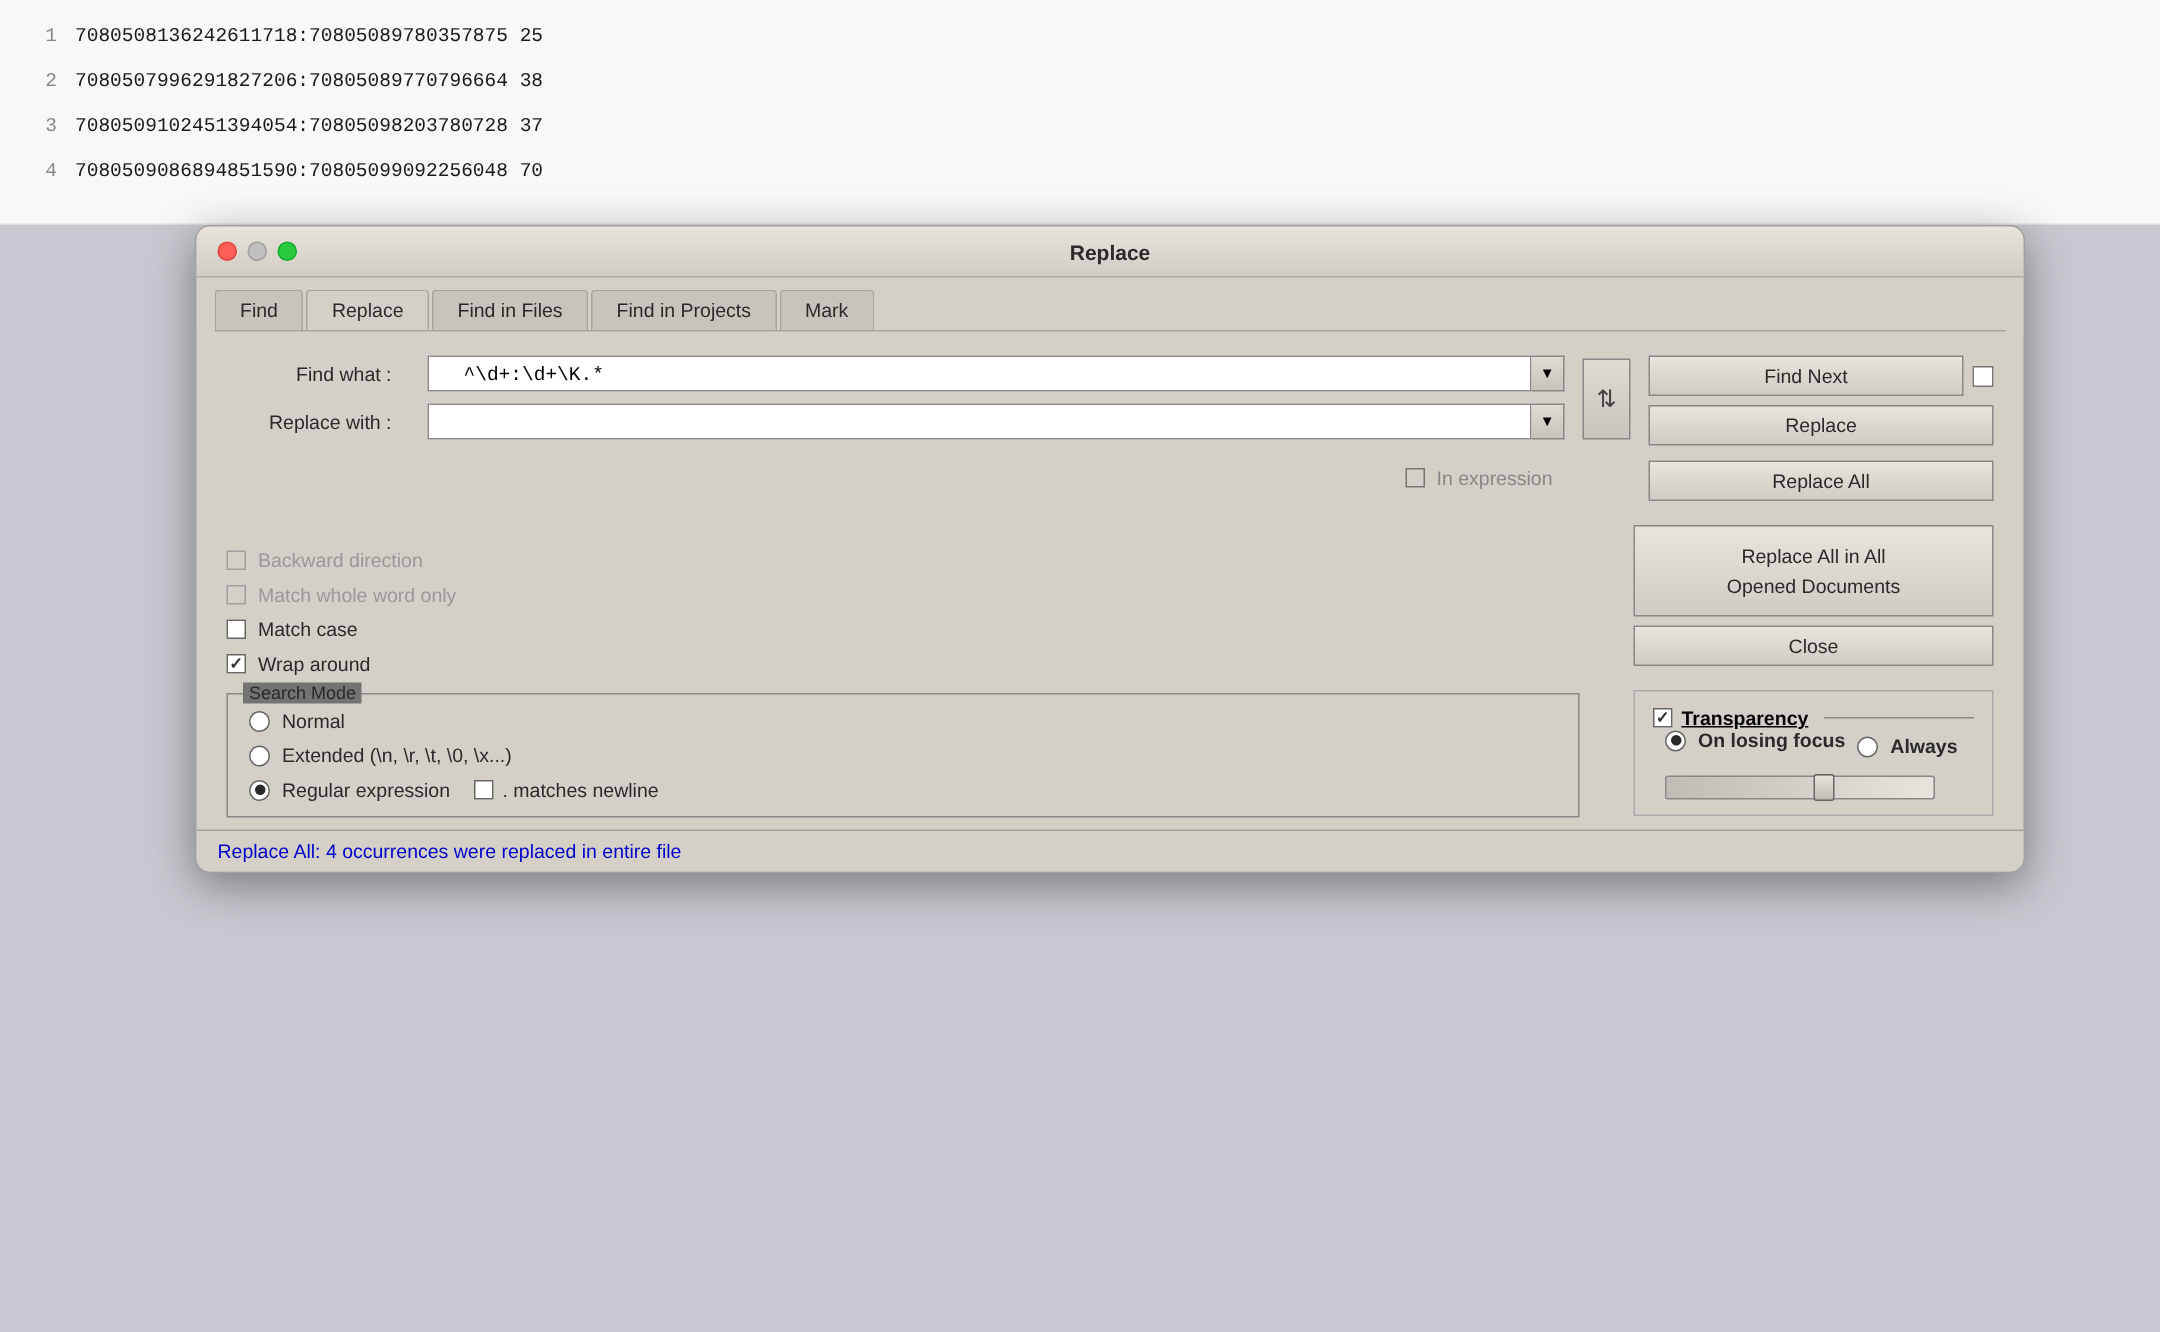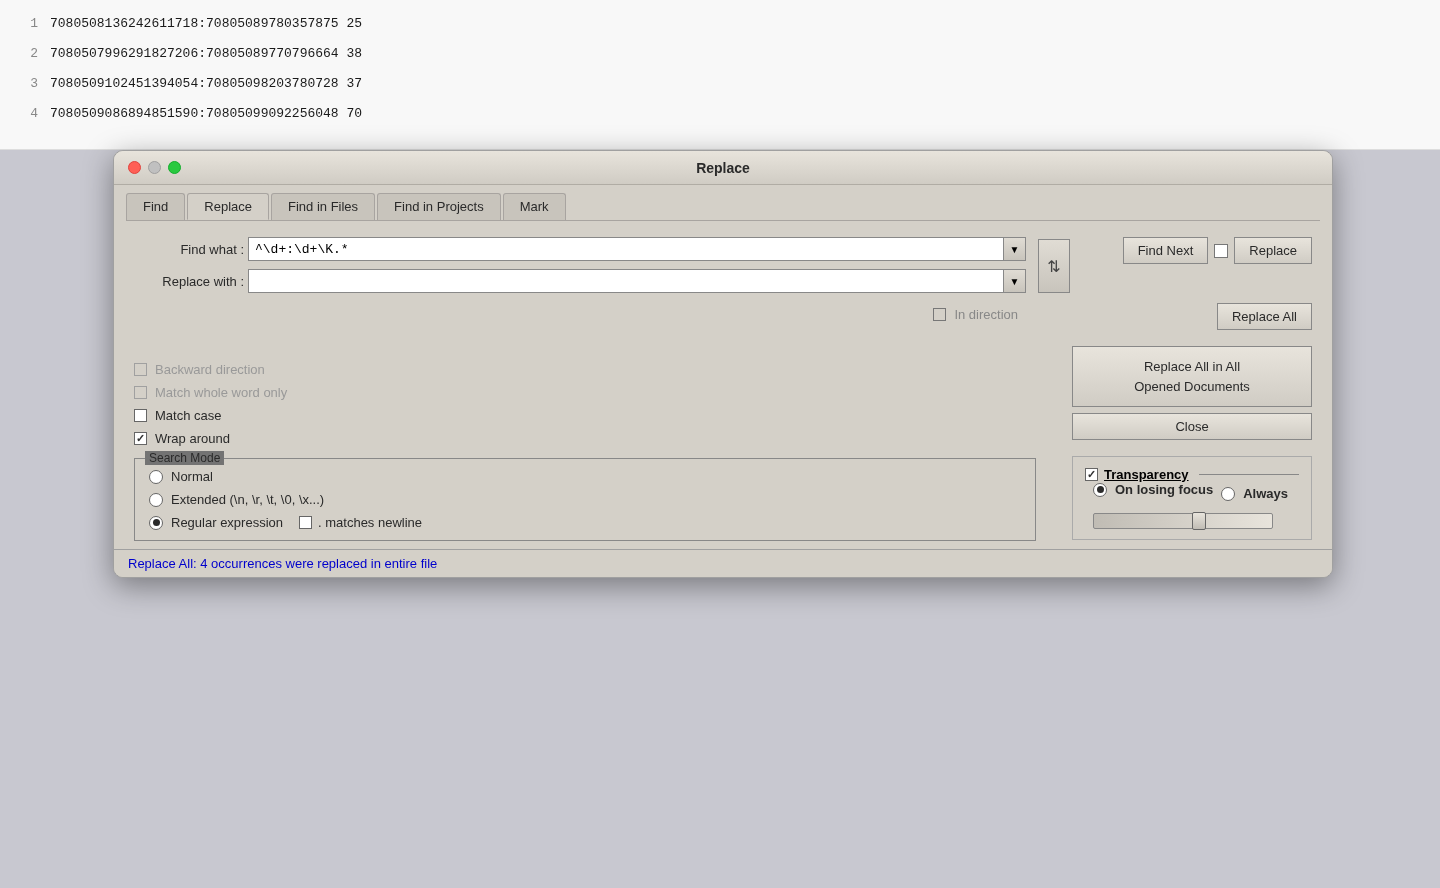--- a/index.html
+++ b/index.html
@@ -46,21 +46,21 @@
     }
 
     .line-content {
       color: #1a1a1a;
     }
 
     
     .dialog {
       position: absolute;
       top: 150px;
-      left: 113px;
+      left: 130px;
       width: 1220px;
       background: #d4d0c8;
       border-radius: 10px;
       border: 1px solid #a0a0a0;
       box-shadow: 0 8px 30px rgba(0,0,0,0.4);
       overflow: hidden;
     }
 
     
     .title-bar {
@@ -134,36 +134,36 @@
       padding: 16px 20px;
       display: flex;
       flex-direction: column;
       gap: 10px;
     }
 
     
     .input-row {
       display: flex;
       align-items: center;
-      gap: 4px;
+      gap: 24px;
     }
 
     .input-label {
       text-align: right;
       min-width: 110px;
       color: #2a2a2a;
       font-size: 13px;
     }
 
     .text-input {
       flex: 1;
       height: 24px;
       border: 1px solid #888;
       background: white;
-      padding: 2px 6px;
+      padding: 2px 23px;
       font-size: 13px;
       font-family: 'Courier New', monospace;
     }
 
     .dropdown-btn {
       width: 22px;
       height: 24px;
       background: linear-gradient(to bottom, #e0dcd4, #c8c4bc);
       border: 1px solid #888;
       border-left: none;
@@ -193,24 +193,23 @@
       display: flex;
       align-items: center;
       justify-content: center;
       font-size: 16px;
       color: #444;
     }
 
     
     .right-buttons {
       display: flex;
-      flex-direction: row;
+      flex-direction: column;
       gap: 6px;
       min-width: 230px;
-      justify-content: flex-end;
     }
 
     .action-btn {
       padding: 5px 14px;
       background: linear-gradient(to bottom, #e8e4dc, #d0ccc4);
       border: 1px solid #888;
       cursor: pointer;
       font-size: 13px;
       color: #2a2a2a;
       text-align: center;
@@ -495,21 +494,21 @@
         </div>
         <button class="action-btn">Replace</button>
       </div>
     </div>
 
     <div style="display:flex; gap:12px; align-items:center;">
 
       <div style="flex:1; display:flex; justify-content:flex-end; padding-right:8px;">
         <div class="in-sel-replace-row">
           <div class="sq-cb"></div>
-          <span class="in-selection-label">In direction</span>
+          <span class="in-selection-label">In expression</span>
         </div>
       </div>
 
       <div style="width:32px;"></div>
 
       <div class="right-buttons">
         <button class="action-btn">Replace All</button>
       </div>
     </div>
 

